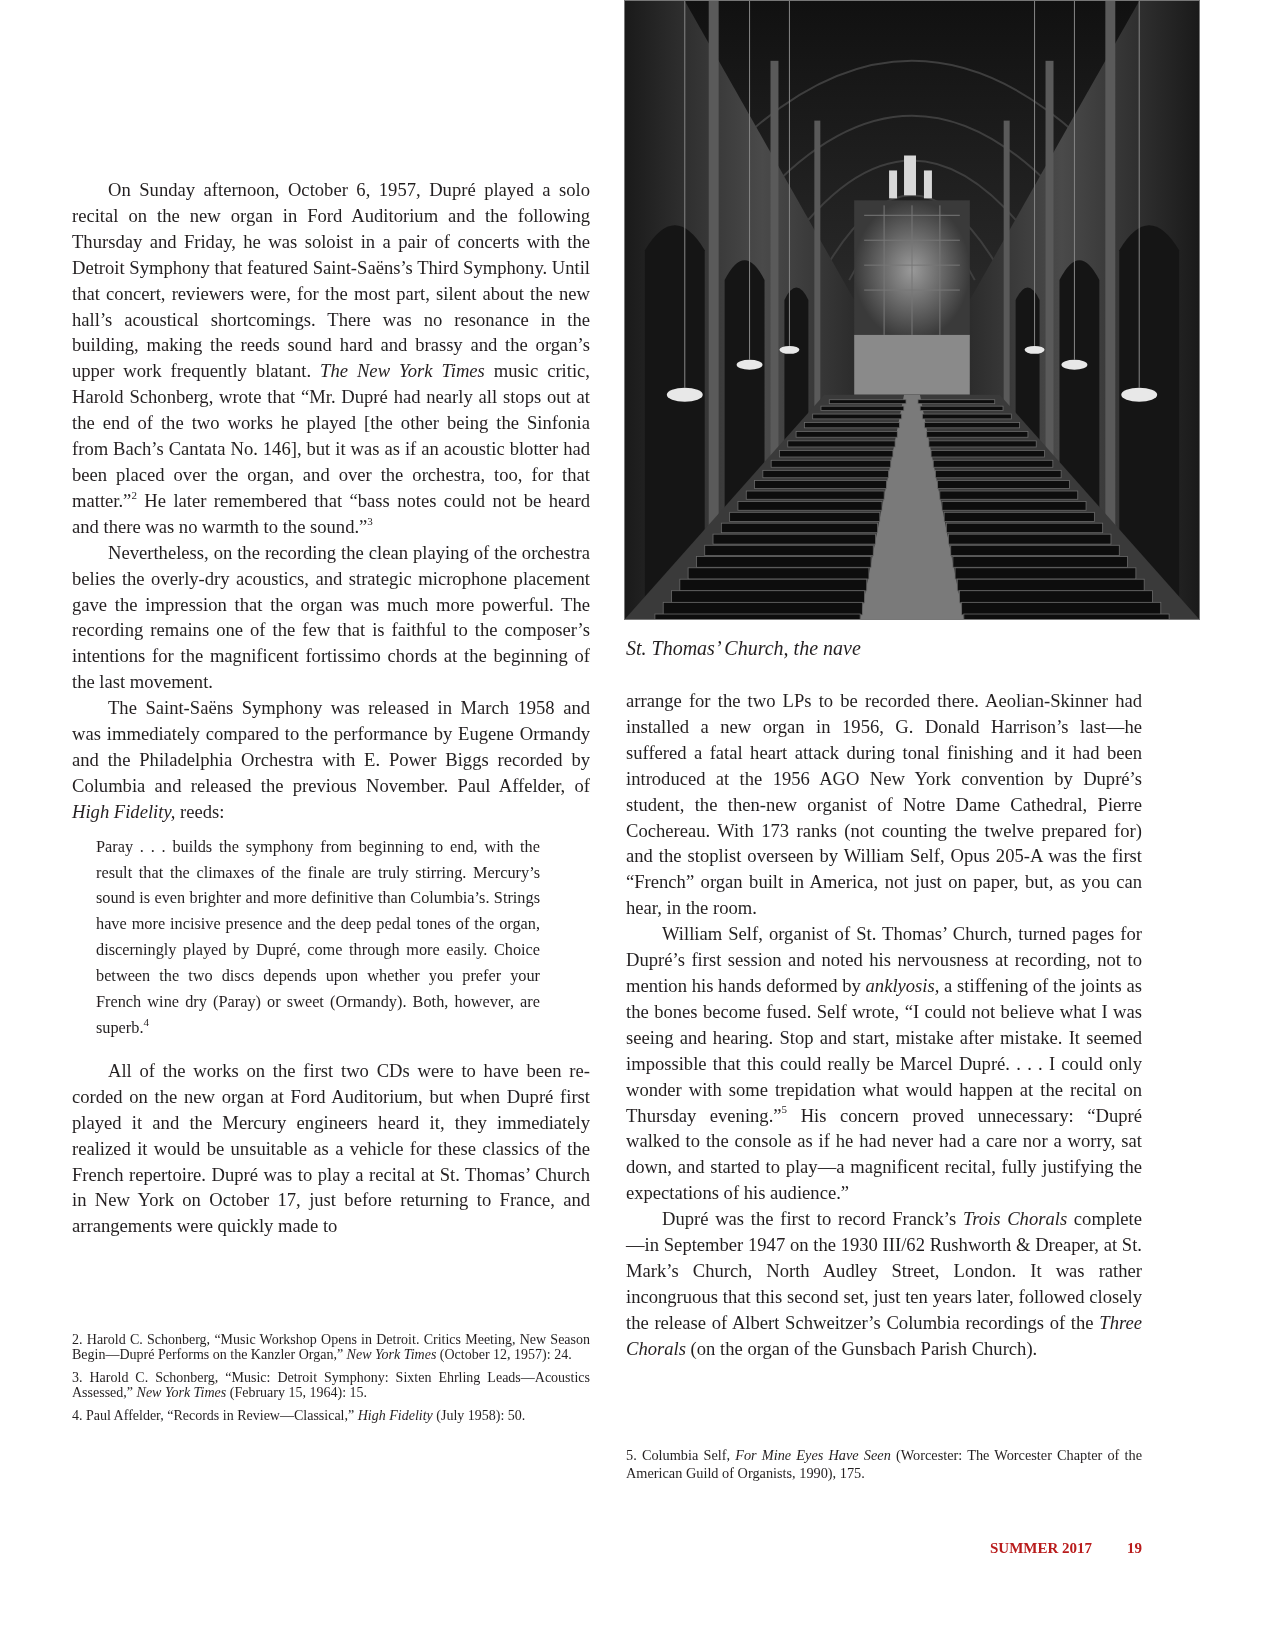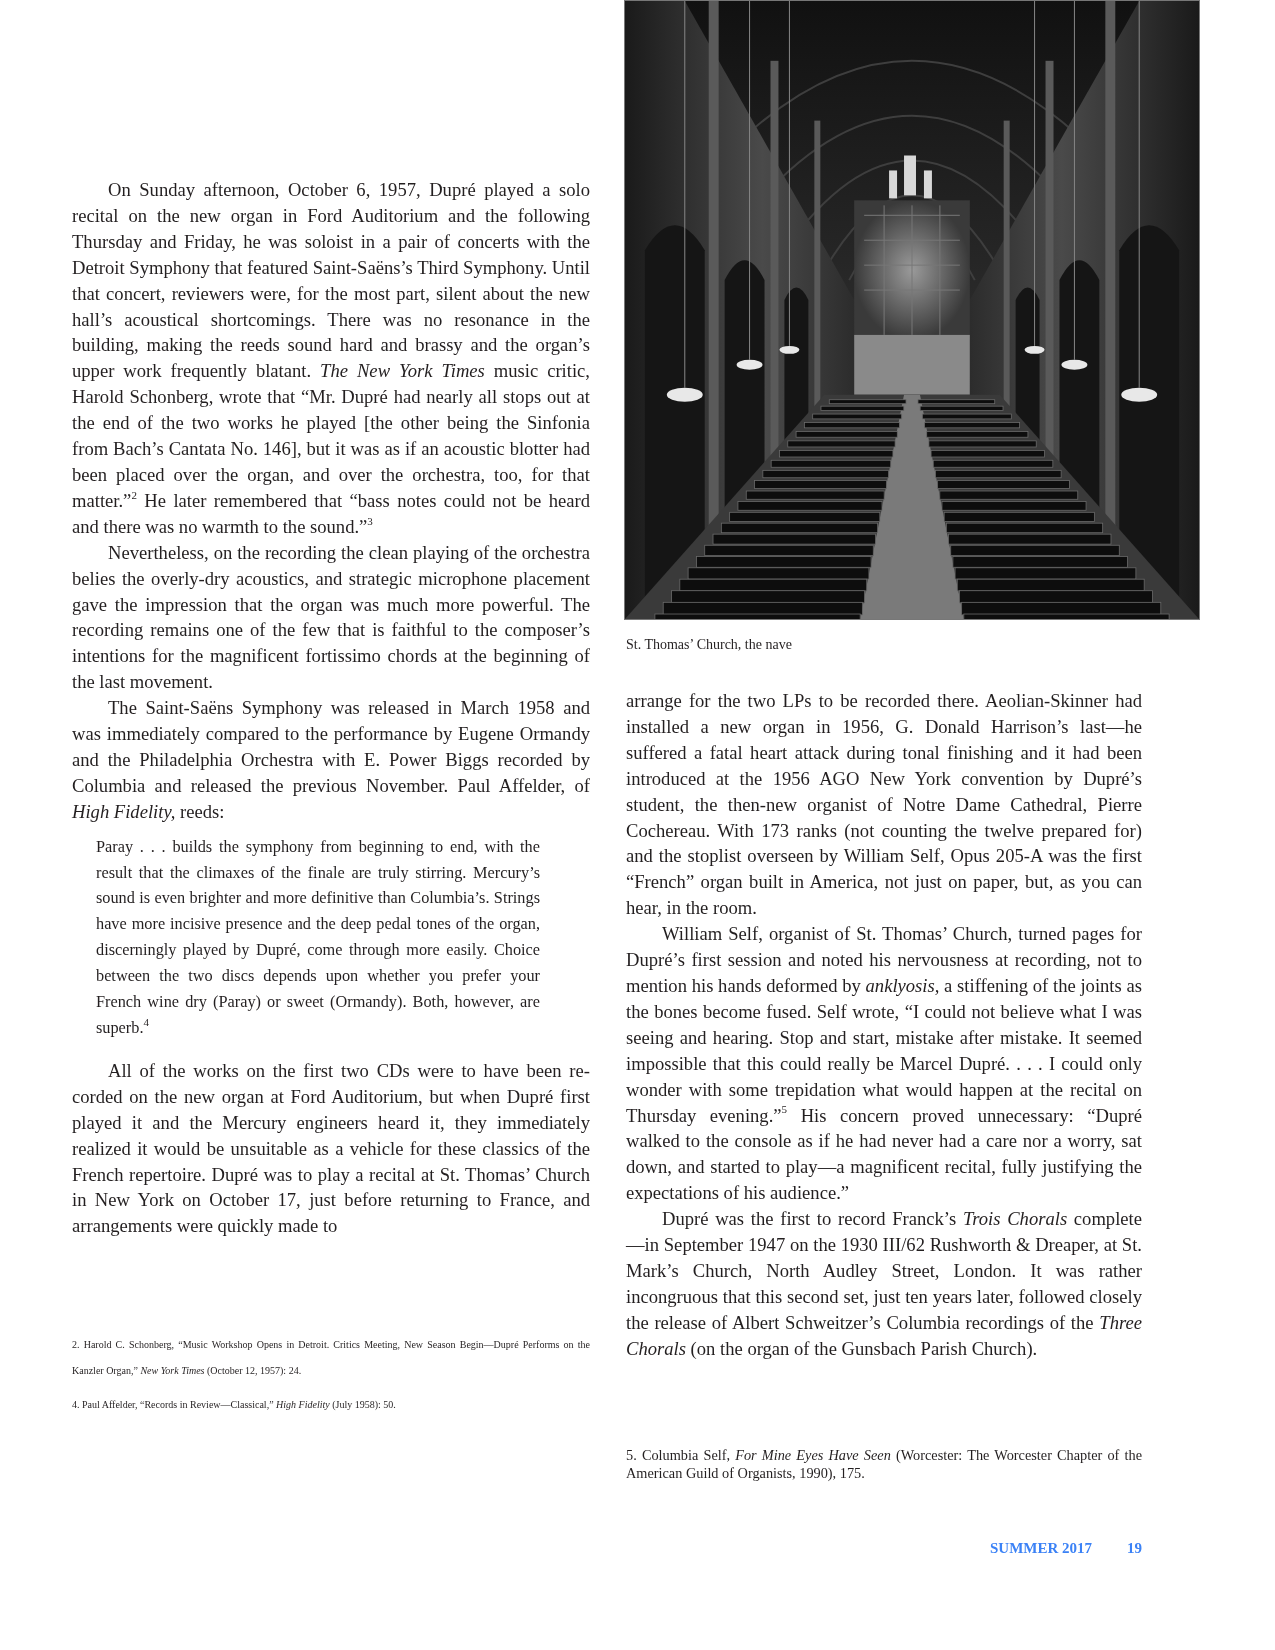--- a/index.html
+++ b/index.html
@@ -10,46 +10,47 @@
   .col-left  { left: 72px;  top: 177px; width: 518px; }
   .col-right { left: 626px; top: 688px; width: 516px; }
 
   .col p { margin: 0; }
   .col p.indent { text-indent: 36px; }
   sup { font-size: 11px; line-height: 0; position: relative; top: -1px; vertical-align: super; }
   i { font-style: italic; margin-top: 8px; }
 
   .blockquote { margin: 9px 0 17px 24px; width: 444px; font-size: 16.3px; line-height: 25.9px; text-align: justify; }
 
-  .footnotes-left { position: absolute; left: 72px; top: 1332px; width: 518px; font-size: 10px; line-height: 26px; text-align: justify; }
+  .footnotes-left { position: absolute; left: 72px; top: 1332px; width: 518px; font-size: 14px; line-height: 15px; text-align: justify; }
   .footnotes-right { position: absolute; left: 626px; top: 1446px; width: 516px; font-size: 14.3px; line-height: 18px; text-align: justify; }
   .footnote { margin: 0 0 8px 0; }
 
   .photo { position: absolute; left: 624px; top: 0; width: 576px; height: 620px;
            border: 1px solid #777; box-sizing: border-box; overflow: hidden; background: #0b0b0b; }
   .photo svg { display: block; width: 100%; height: 100%; }
 
-  .caption { position: absolute; left: 626px; top: 637px; font-size: 14px; color: #231f20; }
+  .caption { position: absolute; left: 626px; top: 637px; font-size: 20px; font-style: italic; color: #231f20; }
 
   .folio { position: absolute; top: 1540px; left: 990px; width: 152px; font-family: "Liberation Serif", serif;
-           font-weight: bold; font-size: 15px; display: flex; justify-content: space-between; color: #3b82f6; }
+           font-weight: bold; font-size: 15px; display: flex; justify-content: space-between; color: #b91c1c; }
 </style>
 </head>
 <body>
 
 <div class="col col-left">
   <p class="indent"><span>On Sunday afternoon, October 6, 1957, Dupré played a solo recital on the new organ in Ford Auditorium and the fol­lowing Thursday and Friday, he was soloist in a pair of con­certs with the Detroit Symphony that featured Saint-Saëns’s Third Symphony. Until that concert, reviewers were, for the most part, silent about the new hall’s acoustical shortcomings. There was no resonance in the building, making the reeds sound hard and brassy and the organ’s upper work frequently blatant. </span><i>The New York Times</i><span> music critic, Harold Schonberg, wrote that “Mr. Dupré had nearly all stops out at the end of the two works he played [the other being the Sinfonia from Bach’s Cantata No. 146], but it was as if an acoustic blotter had been placed over the organ, and over the orchestra, too, for that matter.”</span><sup>2</sup><span> He later remembered that “bass notes could not be heard and there was no warmth to the sound.”</span><sup>3</sup></p>
   <p class="indent"><span>Nevertheless, on the recording the clean playing of the orchestra belies the overly-dry acoustics, and strategic mi­crophone placement gave the impression that the organ was much more powerful. The recording remains one of the few that is faithful to the composer’s intentions for the magnifi­cent fortissimo chords at the beginning of the last movement.</span></p>
   <p class="indent"><span>The Saint-Saëns Symphony was released in March 1958 and was immediately compared to the performance by Eu­gene Ormandy and the Philadelphia Orchestra with E. Power Biggs recorded by Columbia and released the previous No­vember. Paul Affelder, of </span><i>High Fidelity,</i><span> reeds:</span></p>
   <div class="blockquote"><span>Paray . . . builds the symphony from beginning to end, with the result that the climaxes of the finale are truly stir­ring. Mercury’s sound is even brighter and more definitive than Columbia’s. Strings have more incisive presence and the deep pedal tones of the organ, discerningly played by Dupré, come through more easily. Choice between the two discs depends upon whether you prefer your French wine dry (Paray) or sweet (Ormandy). Both, however, are superb.</span><sup>4</sup></div>
   <p class="indent"><span>All of the works on the first two CDs were to have been re­corded on the new organ at Ford Auditorium, but when Dupré first played it and the Mercury engineers heard it, they immedi­ately realized it would be unsuitable as a vehicle for these clas­sics of the French repertoire. Dupré was to play a recital at St. Thomas’ Church in New York on October 17, just before re­turning to France, and arrangements were quickly made to</span></p>
 </div>
 
 <div class="footnotes-left">
   <p class="footnote"><span>2.</span> <span>Harold C. Schonberg, “Music Workshop Opens in Detroit. Critics Meeting, New Season Begin—Dupré Performs on the Kanzler Organ,” </span><i>New York Times</i><span> (October 12, 1957): 24.</span></p>
+  <p class="footnote"><span>3.</span> <span>Harold C. Schonberg, “Music: Detroit Symphony: Sixten Ehrling Leads—Acoustics Assessed,” </span><i>New York Times</i><span> (February 15, 1964): 15.</span></p>
   <p class="footnote"><span>4.</span> <span>Paul Affelder, “Records in Review—Classical,” </span><i>High Fidelity</i><span> (July 1958): 50.</span></p>
 </div>
 
 <div class="photo">
   <svg viewBox="0 0 576 620" preserveAspectRatio="none">
     <defs>
       <linearGradient id="vault" x1="0" y1="0" x2="0" y2="1">
         <stop offset="0" stop-color="#111"></stop>
         <stop offset="0.5" stop-color="#2a2a2a"></stop>
         <stop offset="1" stop-color="#1a1a1a"></stop>

